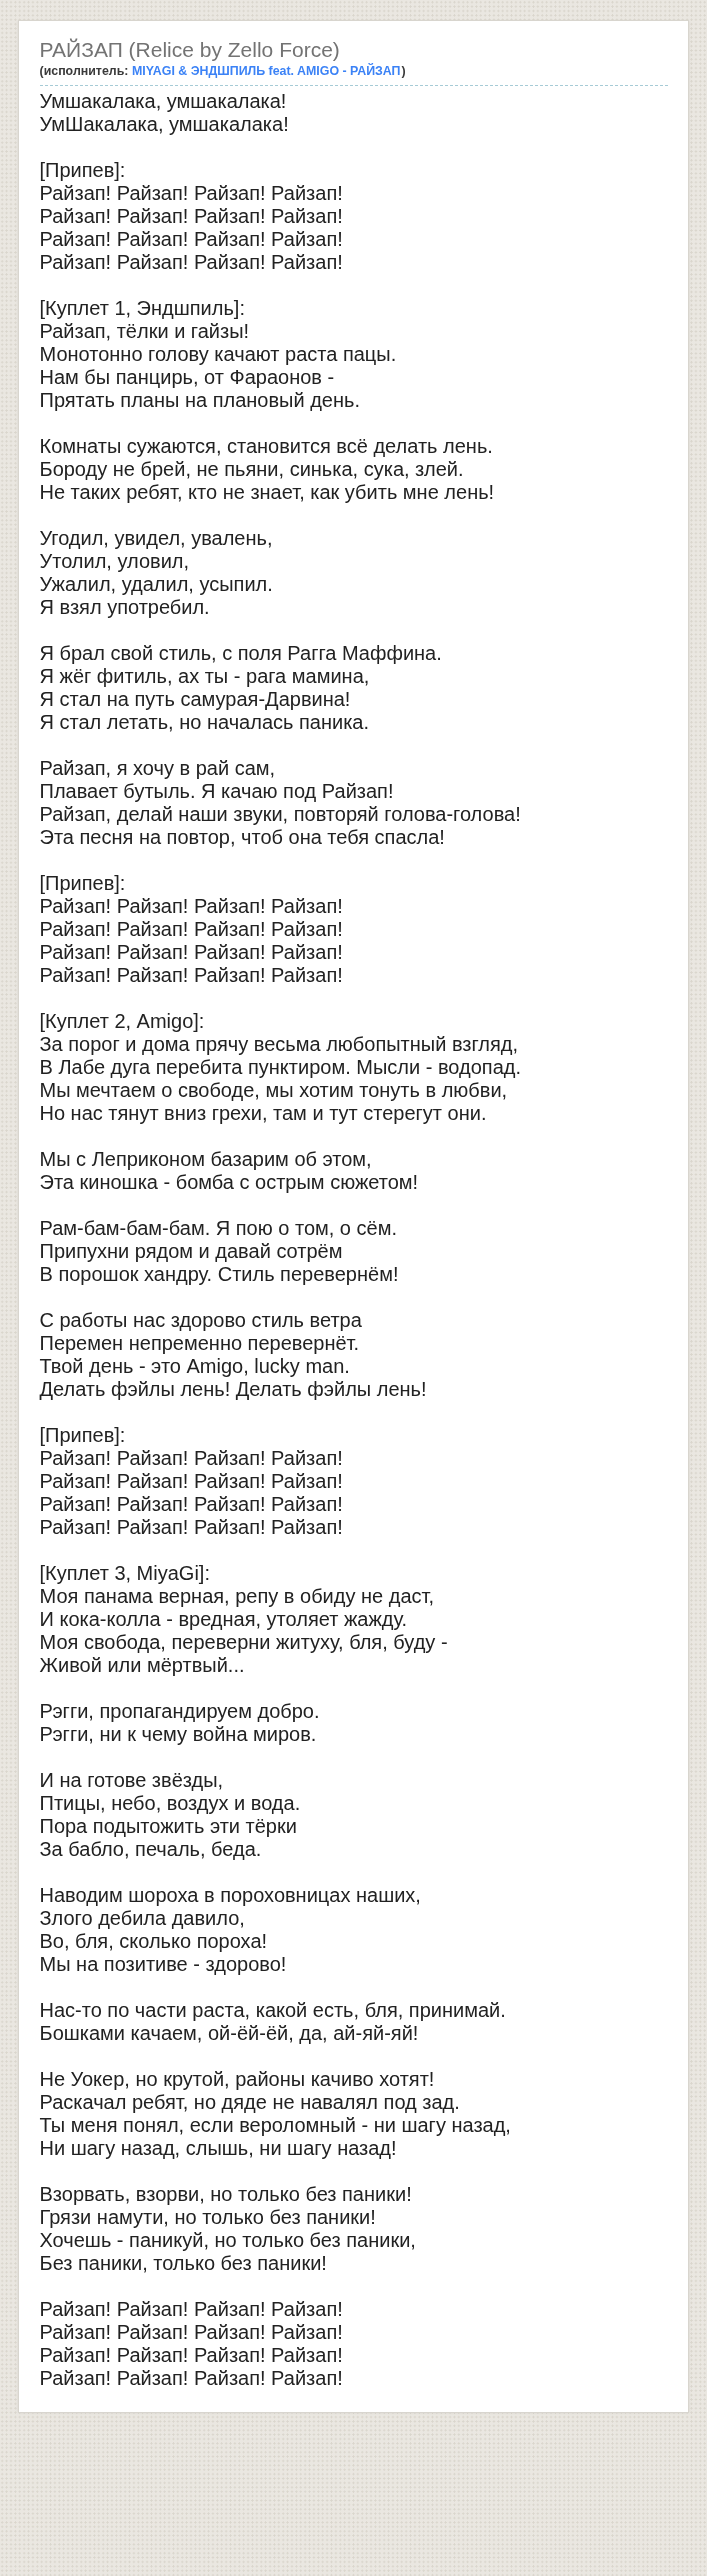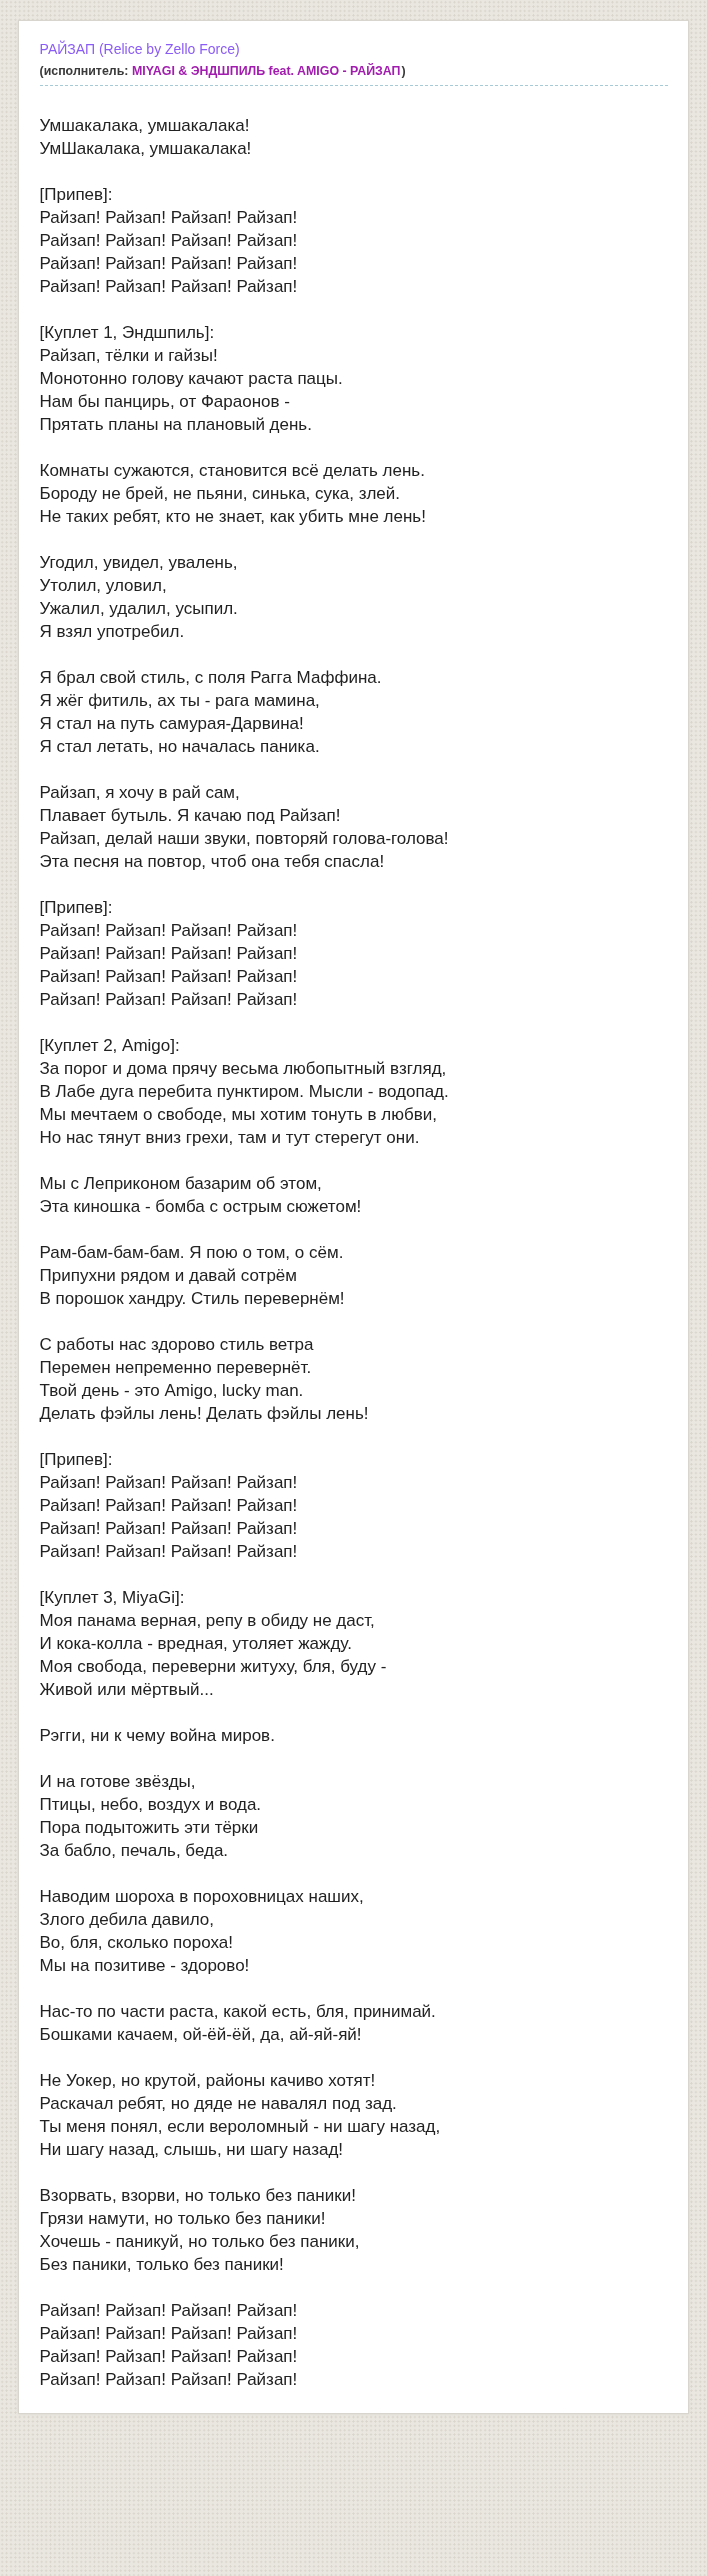--- a/index.html
+++ b/index.html
@@ -16,46 +16,46 @@
   .card {
     width: 628px;
     margin: 19.5px auto;
     background: #ffffff;
     border: 0.9px solid #d8d5ce;
     box-shadow: 0 0.9px 2.7px rgba(0,0,0,0.08);
     padding: 17.7px 20.3px 22px 20.3px;
   }
   .title {
     margin: 0;
-    font-size: 14px;
+    font-size: 21px;
     line-height: 23px;
     font-weight: 400;
-    color: #8b5cf6;
+    color: #737373;
   }
   .artist-line {
     margin: 1.8px 0 0 0;
     font-size: 12.4px;
     line-height: 16px;
     font-weight: 700;
     color: #3a3a3a;
     padding-bottom: 6.2px;
   }
   .artist-link {
-    color: #a21caf;
+    color: #3b82f6;
     text-decoration: none;
     margin: 0 0.9px 0 3.5px;
     cursor: pointer;
   }
   .divider {
     border-bottom: 0.9px dashed #a6cbd6;
     height: 0;
   }
   .lyrics {
-    margin-top: 28px;
-    font-size: 17px;
+    margin-top: 4px;
+    font-size: 20px;
     line-height: 23px;
   }
   .stanza {
     margin: 0 0 23px 0;
   }
   .stanza:last-child {
     margin-bottom: 0;
   }
   .line {
     white-space: nowrap;
@@ -149,20 +149,21 @@
         <div class="line">Райзап! Райзап! Райзап! Райзап!</div>
       </div>
       <div class="stanza">
         <div class="line">[Куплет 3, MiyaGi]:</div>
         <div class="line">Моя панама верная, репу в обиду не даст,</div>
         <div class="line">И кока-колла - вредная, утоляет жажду.</div>
         <div class="line">Моя свобода, переверни житуху, бля, буду -</div>
         <div class="line">Живой или мёртвый...</div>
       </div>
       <div class="stanza">
+        <div class="line">Рэгги, пропагандируем добро.</div>
         <div class="line">Рэгги, ни к чему война миров.</div>
       </div>
       <div class="stanza">
         <div class="line">И на готове звёзды,</div>
         <div class="line">Птицы, небо, воздух и вода.</div>
         <div class="line">Пора подытожить эти тёрки</div>
         <div class="line">За бабло, печаль, беда.</div>
       </div>
       <div class="stanza">
         <div class="line">Наводим шороха в пороховницах наших,</div>

